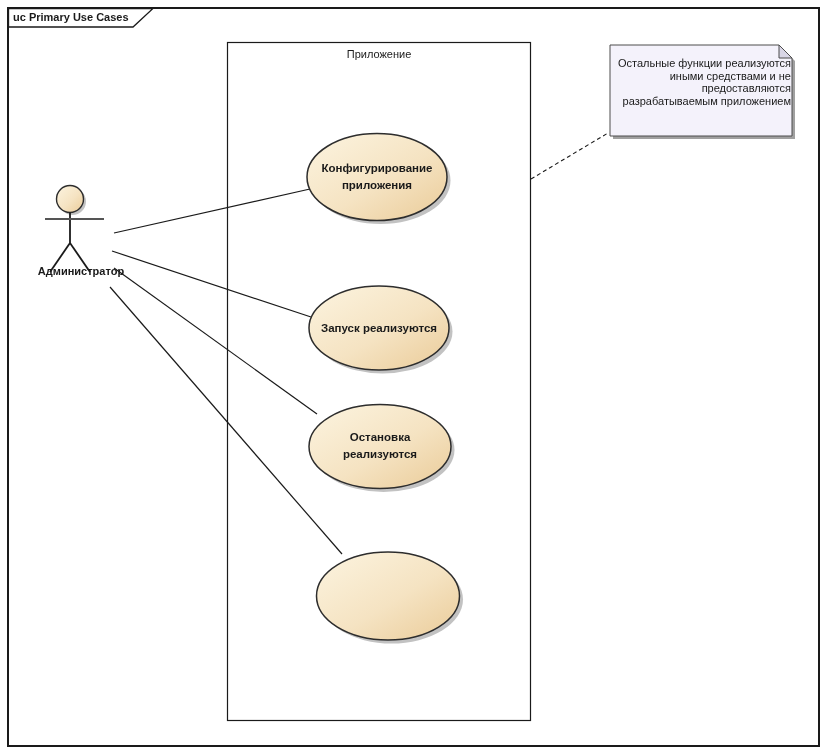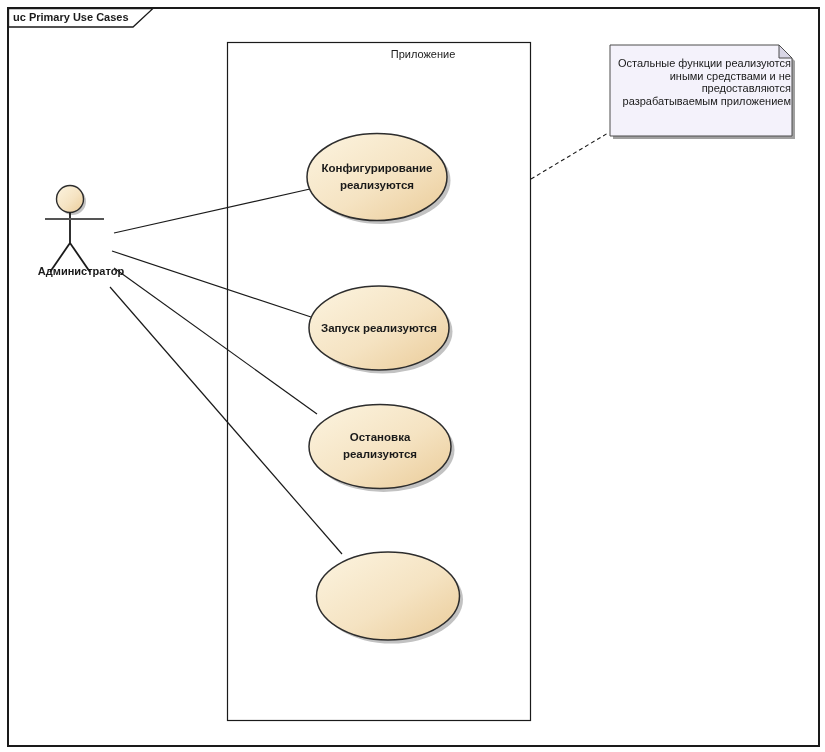--- a/index.html
+++ b/index.html
@@ -16,21 +16,21 @@
   .lbl {
     position: absolute;
     font-size: 11px;
     line-height: 13px;
     white-space: pre-line;
     pointer-events: none;
   }
   .lbl.center { text-align: center; }
   .lbl.bold { font-weight: bold; }
   .frame-label   { left: 13px;  top: 11px;  font-size: 11px; }
-  .boundary-label{ left: 229px; top: 48px;  width: 300px; padding-left: 44px; }
+  .boundary-label{ left: 229px; top: 48px;  width: 300px; }
   .uc-label      { width: 160px; font-size: 11.5px; line-height: 17px; }
   .uc1-label { left: 297px; top: 160px; }
   .uc2-label { left: 299px; top: 320px; }
   .uc3-label { left: 300px; top: 429px; }
   .uc4-label { left: 308px; top: 578px; }
   .actor-label { left: 21px; top: 265px; width: 120px; }
   .note-label {
     left: 617px; top: 57px; width: 174px;
     font-size: 11px; line-height: 12.5px;
     white-space: pre; text-align: right;
@@ -88,21 +88,21 @@
       <line x1="70" y1="243" x2="50" y2="272" stroke="#1a1a1a" stroke-width="1.8"></line>
       <line x1="70" y1="243" x2="90" y2="272" stroke="#1a1a1a" stroke-width="1.8"></line>
     </g>
   </svg>
 
   <div class="lbl bold frame-label">uc Primary Use Cases</div>
 
   <div class="lbl center boundary-label">Приложение</div>
 
   <div class="lbl center bold uc-label uc1-label">Конфигурирование
-реализуются</div>
+приложения</div>
 
   <div class="lbl center bold uc-label uc2-label">Запуск реализуются</div>
 
   <div class="lbl center bold uc-label uc3-label">Остановка
 реализуются</div>
 
 
   <div class="lbl center bold actor-label">Администратор</div>
 
   <div class="lbl note-label">Остальные функции реализуются

